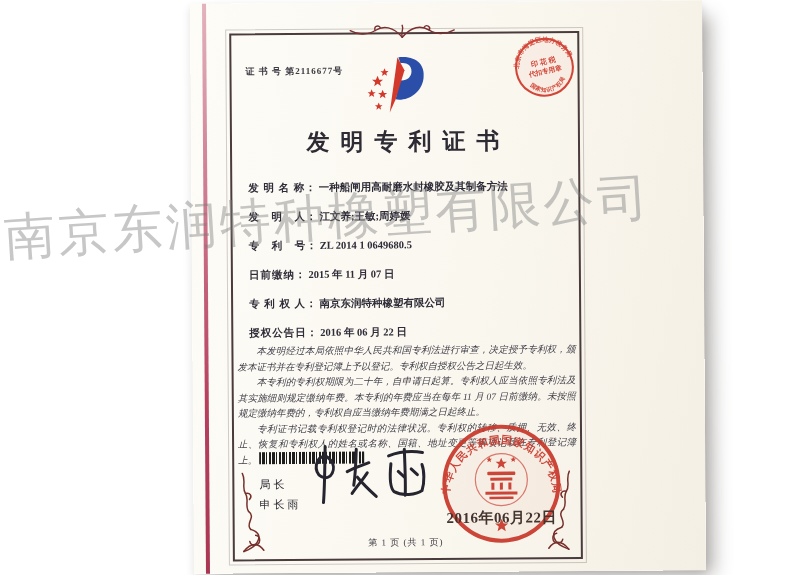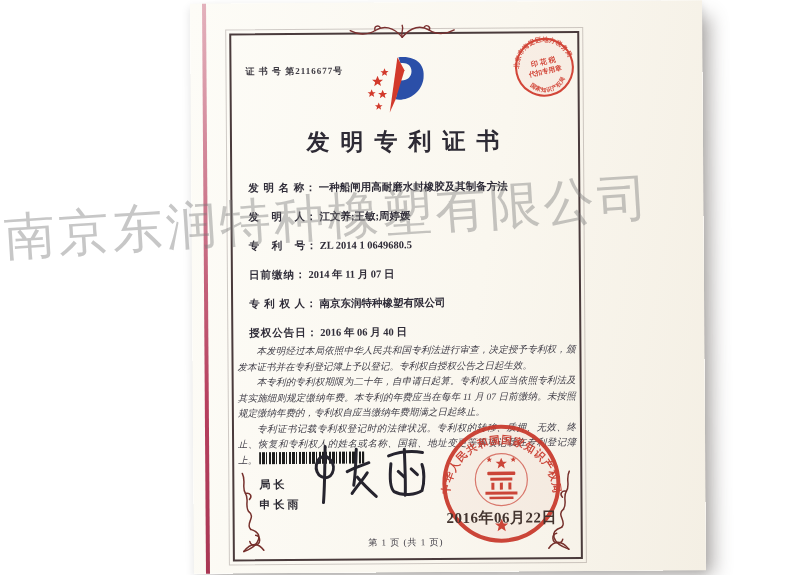--- a/index.html
+++ b/index.html
@@ -50,21 +50,21 @@
   }
   .body-text p{margin:0;text-indent:2em;}
   .barcode{
     position:absolute;left:66px;top:449px;width:105px;height:12px;
     background:repeating-linear-gradient(90deg,
       #1d1d1d 0,#1d1d1d 1.5px,transparent 1.5px,transparent 3px,
       #1d1d1d 3px,#1d1d1d 5.5px,transparent 5.5px,transparent 6.5px,
       #1d1d1d 6.5px,#1d1d1d 7.5px,transparent 7.5px,transparent 10px);
   }
   .signer{position:absolute;left:66px;top:471px;font-family:"Liberation Sans","DejaVu Sans",sans-serif;
-    font-size:11px;font-weight:bold;color:#2c2a33;letter-spacing:3px;line-height:20px;}
+    font-size:11px;font-weight:normal;color:#2c2a33;letter-spacing:3px;line-height:20px;}
   .signature{position:absolute;left:112px;top:438px;width:135px;height:66px;transform:rotate(-2deg);}
   .office-seal{position:absolute;left:246px;top:420px;width:124px;height:124px;opacity:.93;}
   .seal-date{
     position:absolute;left:246px;top:507px;width:124px;text-align:center;
     font-size:15px;font-weight:bold;color:#43342f;letter-spacing:.5px;z-index:3;
   }
   .page-footer{
     position:absolute;left:39px;top:534px;width:346px;text-align:center;
     font-size:9px;color:#3a3740;letter-spacing:1px;
   }
@@ -155,27 +155,27 @@
       <div class="field-row">
         <span class="lbl">发 明 名 称：</span><span class="val">一种船闸用高耐磨水封橡胶及其制备方法</span>
       </div>
       <div class="field-row">
         <span class="lbl">发　明　人：</span><span class="val">江文养;王敏;周婷媛</span>
       </div>
       <div class="field-row">
         <span class="lbl">专　利　号：</span><span class="val">ZL 2014 1 0649680.5</span>
       </div>
       <div class="field-row">
-        <span class="lbl">日前缴纳：</span><span class="val">2014 年 11 月 07 日</span>
+        <span class="lbl">日前缴纳：</span><span class="val">2015 年 11 月 07 日</span>
       </div>
       <div class="field-row">
         <span class="lbl">专 利 权 人：</span><span class="val">南京东润特种橡塑有限公司</span>
       </div>
       <div class="field-row">
-        <span class="lbl">授权公告日：</span><span class="val">2016 年 06 月 40 日</span>
+        <span class="lbl">授权公告日：</span><span class="val">2016 年 06 月 22 日</span>
       </div>
     </div>
 
     <div class="body-text">
       <p>本发明经过本局依照中华人民共和国专利法进行审查，决定授予专利权，颁发本证书并在专利登记簿上予以登记。专利权自授权公告之日起生效。</p>
       <p>本专利的专利权期限为二十年，自申请日起算。专利权人应当依照专利法及其实施细则规定缴纳年费。本专利的年费应当在每年 11 月 07 日前缴纳。未按照规定缴纳年费的，专利权自应当缴纳年费期满之日起终止。</p>
       <p>专利证书记载专利权登记时的法律状况。专利权的转移、质押、无效、终止、恢复和专利权人的姓名或名称、国籍、地址变更等事项记载在专利登记簿上。</p>
     </div>
 
     <div class="barcode"></div>

